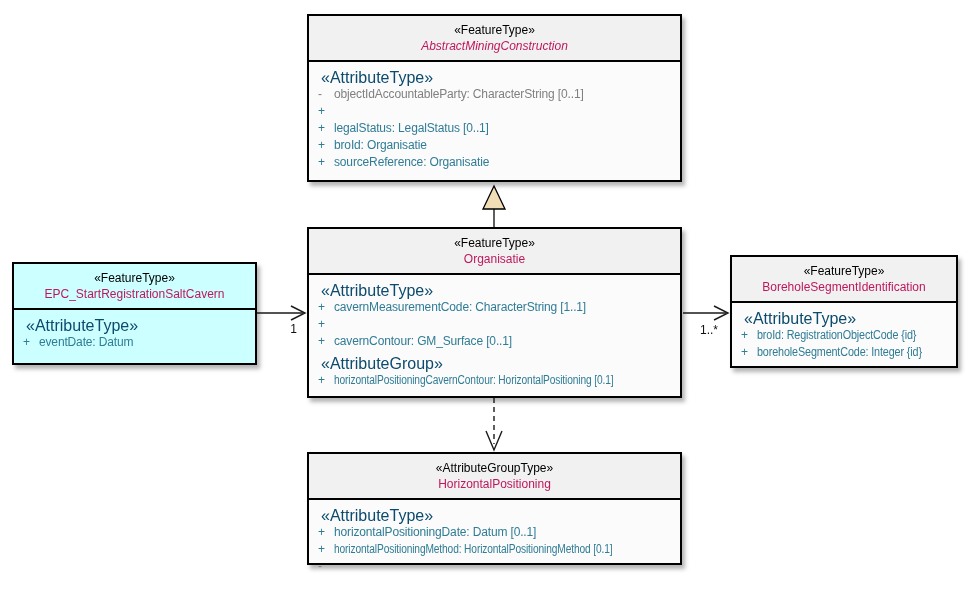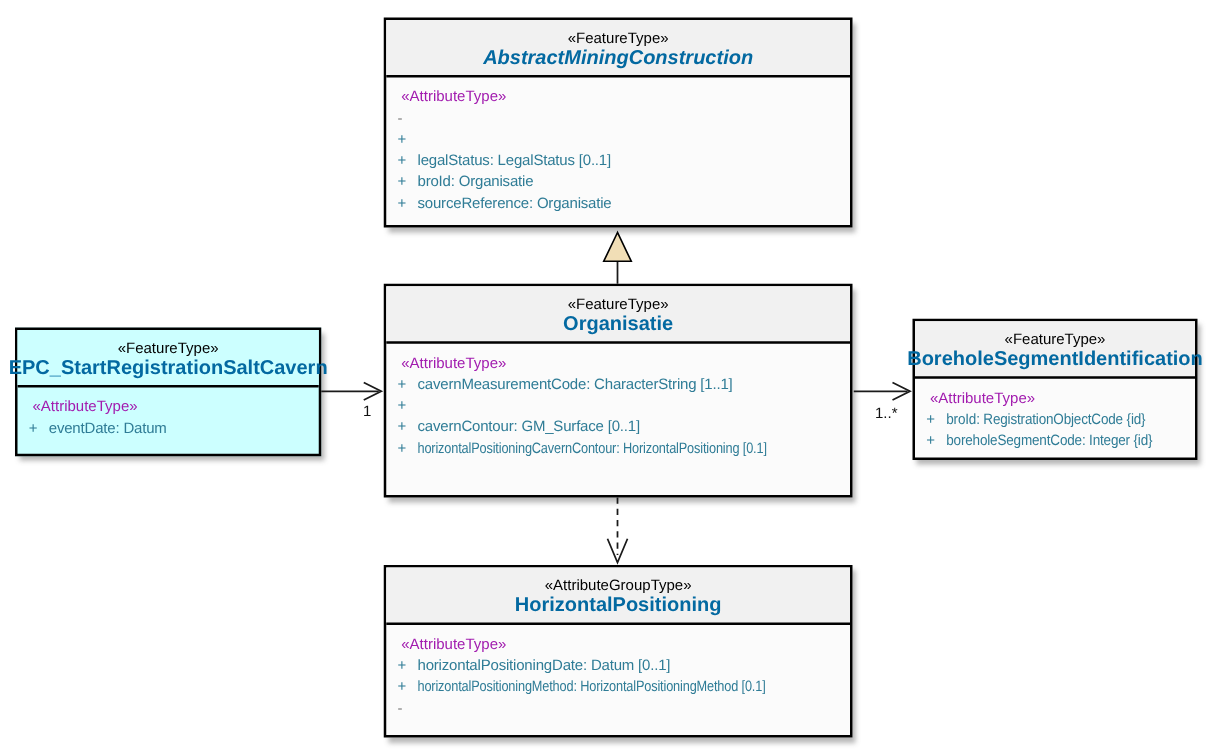--- a/index.html
+++ b/index.html
@@ -13,24 +13,24 @@
     box-shadow:3px 4px 4px rgba(90,90,90,.45);
     z-index:2;
   }
   .uml-class .hdr{
     height:44px;border-bottom:2px solid #000;background:#F1F1F1;
     display:flex;flex-direction:column;align-items:center;justify-content:center;gap:2px;
   }
   .uml-class.cyan{background:#CCFFFF;}
   .uml-class.cyan .hdr{background:#CCFFFF;}
   .stereo{font-size:12px;color:#000;line-height:14px;}
-  .cname{font-size:16px;font-weight:bold;color:#0369a1;line-height:15px;}
+  .cname{font-size:12px;font-weight:normal;color:#be185d;line-height:15px;}
   .abstract .cname{font-style:italic;}
   .body{padding-top:7px;}
-  .sec{font-size:12px;color:#a21caf;padding-left:12px;line-height:17px;}
+  .sec{font-size:16px;color:#0c4a6e;padding-left:12px;line-height:17px;}
   .sec.gap{margin-top:5px;}
   .row{display:flex;line-height:17px;font-size:12px;color:#2F7C96;}
   .vis{width:16px;padding-left:9px;flex:none;}
   .txt{white-space:nowrap;letter-spacing:-0.15px;}
   .squeeze{transform:scaleX(.85);transform-origin:0 50%;}
   .squeeze9{transform:scaleX(.9);transform-origin:0 50%;}
   .muted{color:#808080;}
   svg.connectors{position:absolute;left:0;top:0;z-index:3;pointer-events:none;}
   svg .edge{stroke:#1a1a1a;stroke-width:1.4;fill:none;}
   svg .dashed{stroke-dasharray:5 4;}
@@ -65,20 +65,21 @@
 
   <div class="uml-class abstract" style="left:307px;top:14px;width:375px;height:168px;">
     <div class="hdr">
       <div class="stereo">«FeatureType»</div>
       <div class="cname">AbstractMiningConstruction</div>
     </div>
     <div class="body">
       <div class="sec">«AttributeType»</div>
       <div class="row">
         <span class="vis muted">-</span>
+        <span class="txt muted">objectIdAccountableParty: CharacterString [0..1]</span>
       </div>
       <div class="row">
         <span class="vis">+</span>
       </div>
       <div class="row">
         <span class="vis">+</span>
         <span class="txt">legalStatus: LegalStatus [0..1]</span>
       </div>
       <div class="row">
         <span class="vis">+</span>
@@ -102,20 +103,21 @@
         <span class="vis">+</span>
         <span class="txt">cavernMeasurementCode: CharacterString [1..1]</span>
       </div>
       <div class="row">
         <span class="vis">+</span>
       </div>
       <div class="row">
         <span class="vis">+</span>
         <span class="txt">cavernContour: GM_Surface [0..1]</span>
       </div>
+      <div class="sec gap">«AttributeGroup»</div>
       <div class="row">
         <span class="vis">+</span>
         <span class="txt squeeze">horizontalPositioningCavernContour: HorizontalPositioning [0.1]</span>
       </div>
     </div>
   </div>
 
   <div class="uml-class cyan" style="left:12px;top:262px;width:245px;height:103px;">
     <div class="hdr">
       <div class="stereo">«FeatureType»</div>
@@ -141,21 +143,21 @@
         <span class="vis">+</span>
         <span class="txt squeeze9">broId: RegistrationObjectCode {id}</span>
       </div>
       <div class="row">
         <span class="vis">+</span>
         <span class="txt squeeze9">boreholeSegmentCode: Integer {id}</span>
       </div>
     </div>
   </div>
 
-  <div class="uml-class" style="left:307px;top:452px;width:375px;height:138px;">
+  <div class="uml-class" style="left:307px;top:452px;width:375px;height:113px;">
     <div class="hdr">
       <div class="stereo">«AttributeGroupType»</div>
       <div class="cname">HorizontalPositioning</div>
     </div>
     <div class="body">
       <div class="sec">«AttributeType»</div>
       <div class="row">
         <span class="vis">+</span>
         <span class="txt">horizontalPositioningDate: Datum [0..1]</span>
       </div>

